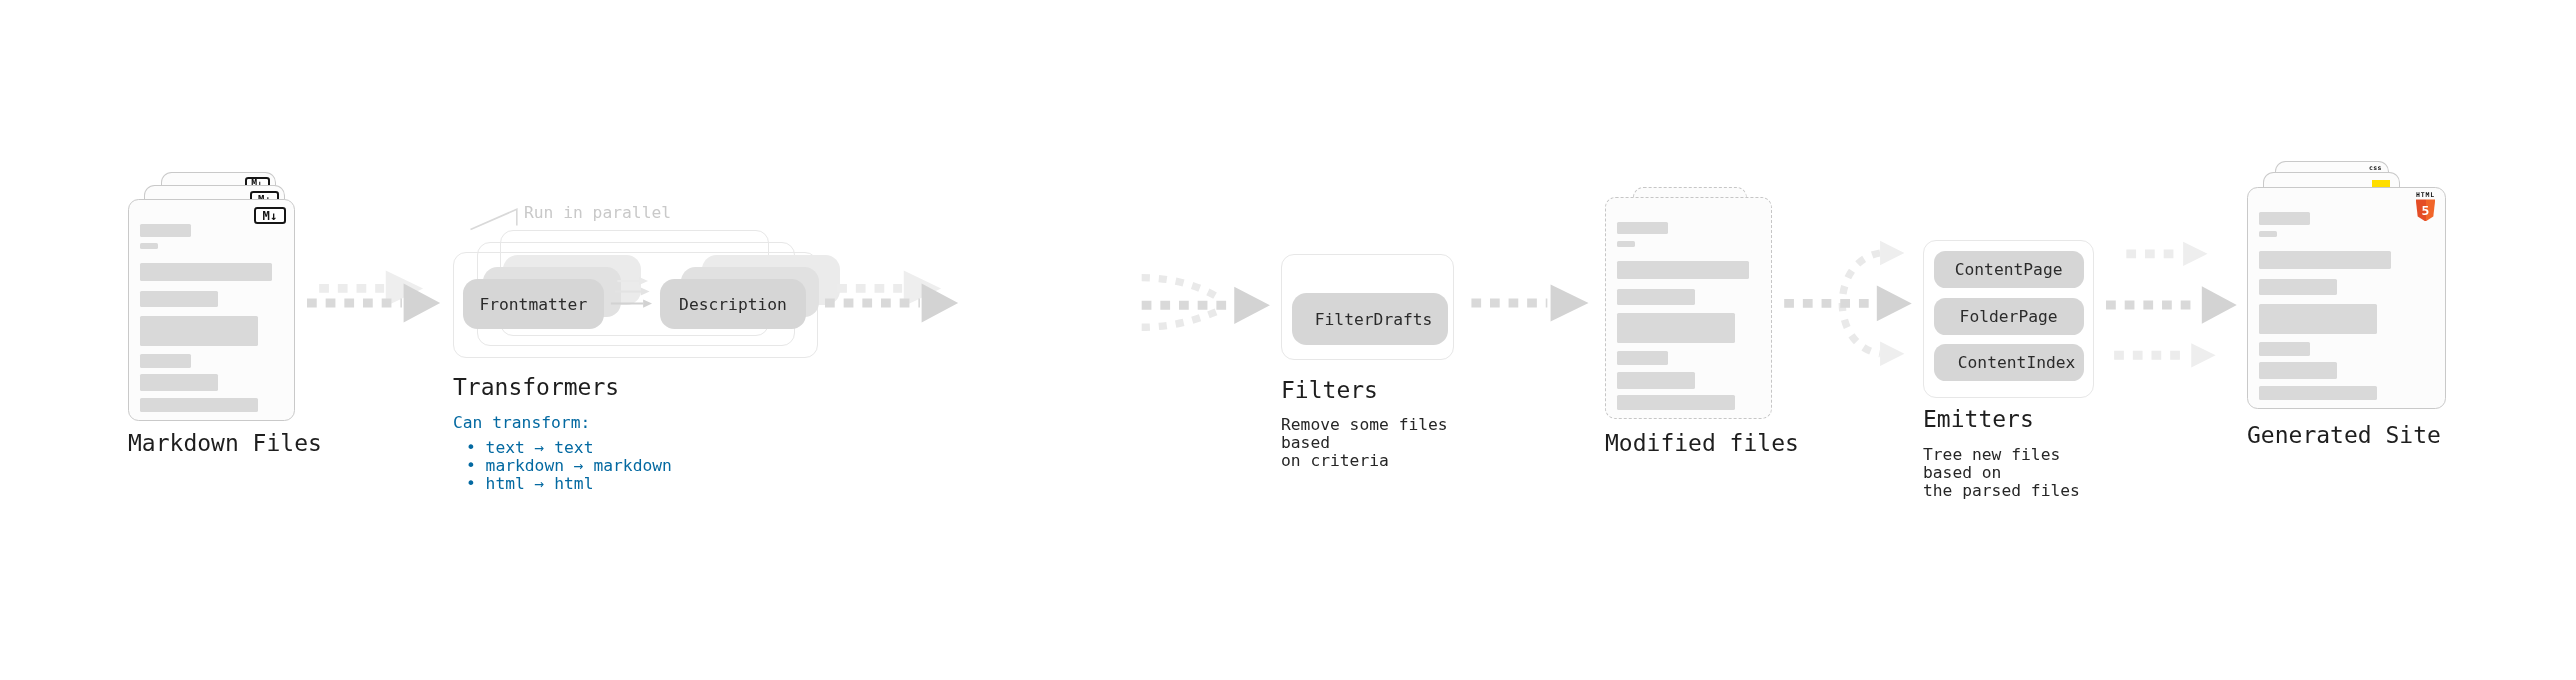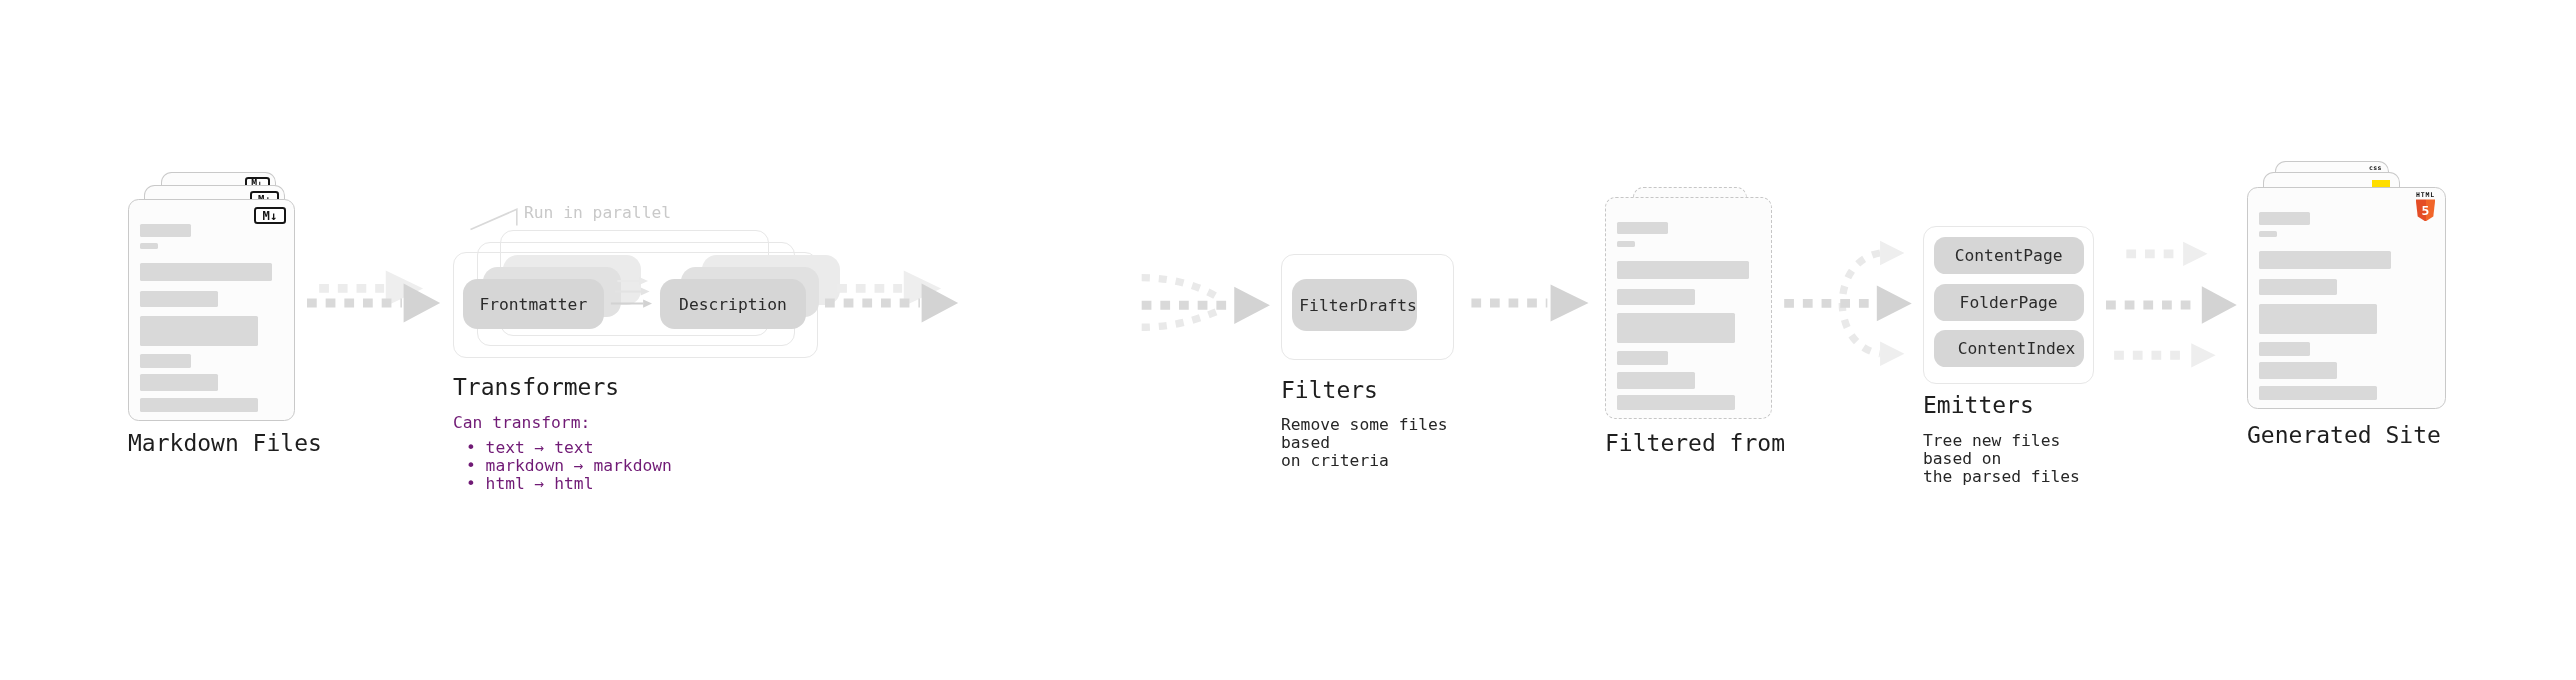--- a/index.html
+++ b/index.html
@@ -51,21 +51,21 @@
     display:flex;align-items:center;justify-content:center;
     font-size:16.3px;color:#2b2b2b;white-space:nowrap;
   }
   .gray-box.l2{background:#e1e1e1;}
   .gray-box.l3{background:#ebebeb;}
   .gray-box.em{border-radius:11.4px;}
   
   .stage-label{position:absolute;font-size:23px;font-weight:500;color:#1e1e1e;white-space:nowrap;line-height:24.4px;}
   .stage-desc{position:absolute;font-size:16.3px;line-height:18px;color:#262626;white-space:pre-line;}
   .run-label{position:absolute;font-size:16.3px;color:#c9c9c9;white-space:nowrap;line-height:21px;}
-  .transform-list{position:absolute;font-size:16.3px;line-height:18px;color:#701a75;}
+  .transform-list{position:absolute;font-size:16.3px;line-height:18px;color:#0369a1;}
   .transform-intro{margin-bottom:7.3px;}
   .bullet{padding-left:13px;white-space:nowrap;}
   
   svg.arrow{position:absolute;overflow:visible;}
   .dd{stroke:#d9d9d9;stroke-width:11;stroke-dasharray:12 11;fill:none;}
   .dl{stroke:#ececec;stroke-width:11;stroke-dasharray:12 11;fill:none;}
   .dc{stroke:#e9e9e9;stroke-width:9;stroke-dasharray:10 11;fill:none;}
   .hd{fill:#d3d3d3;}
   .hl{fill:#eeeeee;}
   .leader{stroke:#d9d9d9;stroke-width:2;fill:none;}
@@ -155,21 +155,21 @@
 
   <svg class="arrow" style="left:1136px;top:272px;" width="138" height="65" viewBox="0 0 170 80">
     <path class="dc" d="M7,7 C50,7 82,19 104,33"></path>
     <path class="dc" d="M7,68 C50,68 82,56 104,47"></path>
     <line class="dd" x1="7" y1="41" x2="112" y2="41"></line>
     <polygon class="hd" points="121,18 121,64 165,41"></polygon>
   </svg>
 
   <div class="stage" style="left:1281px;top:254px;width:195px;height:228px;">
     <div class="outline-box" style="left:0;top:0;width:173px;height:106px;"></div>
-    <div class="gray-box" style="left:10.6px;top:25px;width:125px;height:52px;padding-left:8px;">
+    <div class="gray-box" style="left:10.6px;top:39px;width:156px;height:52px;padding-left:8px;">
       <span>FilterDrafts</span>
     </div>
     <div class="stage-label" style="left:0;top:124px;">Filters</div>
     <div class="stage-desc" style="left:0;top:162px;">Remove some files based
 on criteria</div>
   </div>
 
   <svg class="arrow" style="left:1471px;top:282px;" width="122" height="42" viewBox="0 0 150 52">
     <line class="dd" x1="0" y1="26" x2="94" y2="26"></line>
     <polygon class="hd" points="98,3 98,49 145,26"></polygon>
@@ -182,32 +182,32 @@
           <div class="skeleton-bar" style="width: 51px; height: 12.2px; margin-bottom: 6.5px;"></div>
           <div class="skeleton-bar" style="width: 18px; height: 5.7px; margin-bottom: 14.6px;"></div>
           <div class="skeleton-bar" style="width: 132px; height: 18px; margin-bottom: 9.8px;"></div>
           <div class="skeleton-bar" style="width: 78px; height: 16.3px; margin-bottom: 8.1px;"></div>
           <div class="skeleton-bar" style="width: 118px; height: 30px; margin-bottom: 8.1px;"></div>
           <div class="skeleton-bar" style="width: 51px; height: 14px; margin-bottom: 6.5px;"></div>
           <div class="skeleton-bar" style="width: 78px; height: 17px; margin-bottom: 6.5px;"></div>
           <div class="skeleton-bar" style="width: 118px; height: 14.6px; margin-bottom: 0px;"></div>
         </div>
     </div>
-    <div class="stage-label" style="left:0;top:244px;">Filtered from</div>
+    <div class="stage-label" style="left:0;top:244px;">Modified files</div>
   </div>
 
   <svg class="arrow" style="left:1784px;top:240px;" width="132" height="130" viewBox="0 0 162 160">
     <path class="dc" d="M118,16 C56,26 56,130 118,140"></path>
     <polygon class="hl" points="118,1 118,31 148,16"></polygon>
     <polygon class="hl" points="118,125 118,155 148,140"></polygon>
     <line class="dd" x1="0" y1="78" x2="110" y2="78"></line>
     <polygon class="hd" points="114,56 114,100 157,78"></polygon>
   </svg>
 
-  <div class="stage" style="left:1923px;top:226px;width:195px;height:260px;text-decoration:underline;">
+  <div class="stage" style="left:1923px;top:240px;width:195px;height:260px;text-decoration:underline;">
     <div class="outline-box" style="left:0;top:0;width:171px;height:158px;"></div>
     <div class="gray-box em" style="left:10.6px;top:11.4px;width:150px;height:37px;">
       <span>ContentPage</span>
     </div>
     <div class="gray-box em" style="left:10.6px;top:58px;width:150px;height:37px;">
       <span>FolderPage</span>
     </div>
     <div class="gray-box em" style="left:10.6px;top:104px;width:150px;height:37px;padding-left:16px;">
       <span>ContentIndex</span>
     </div>

